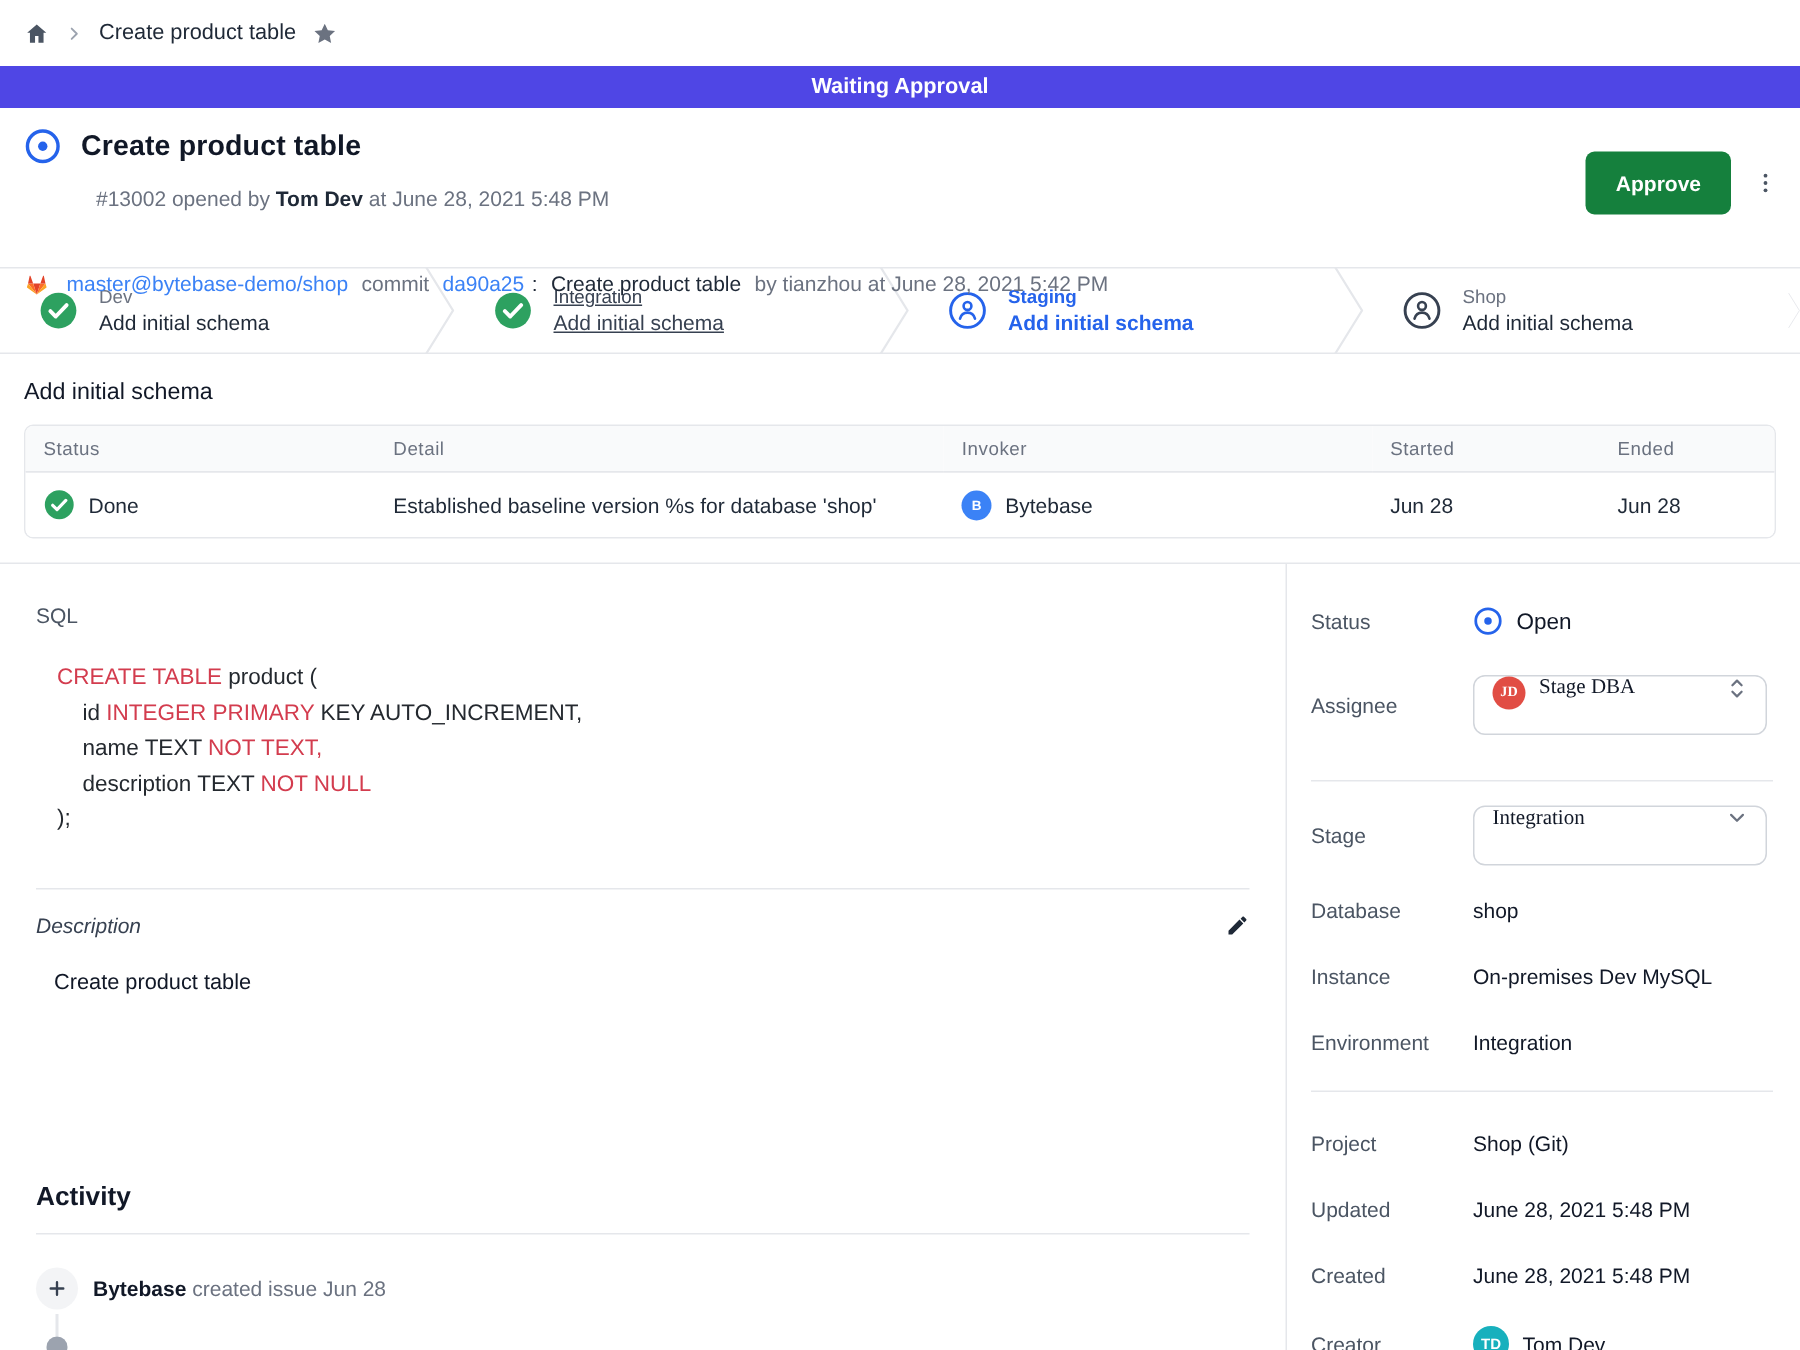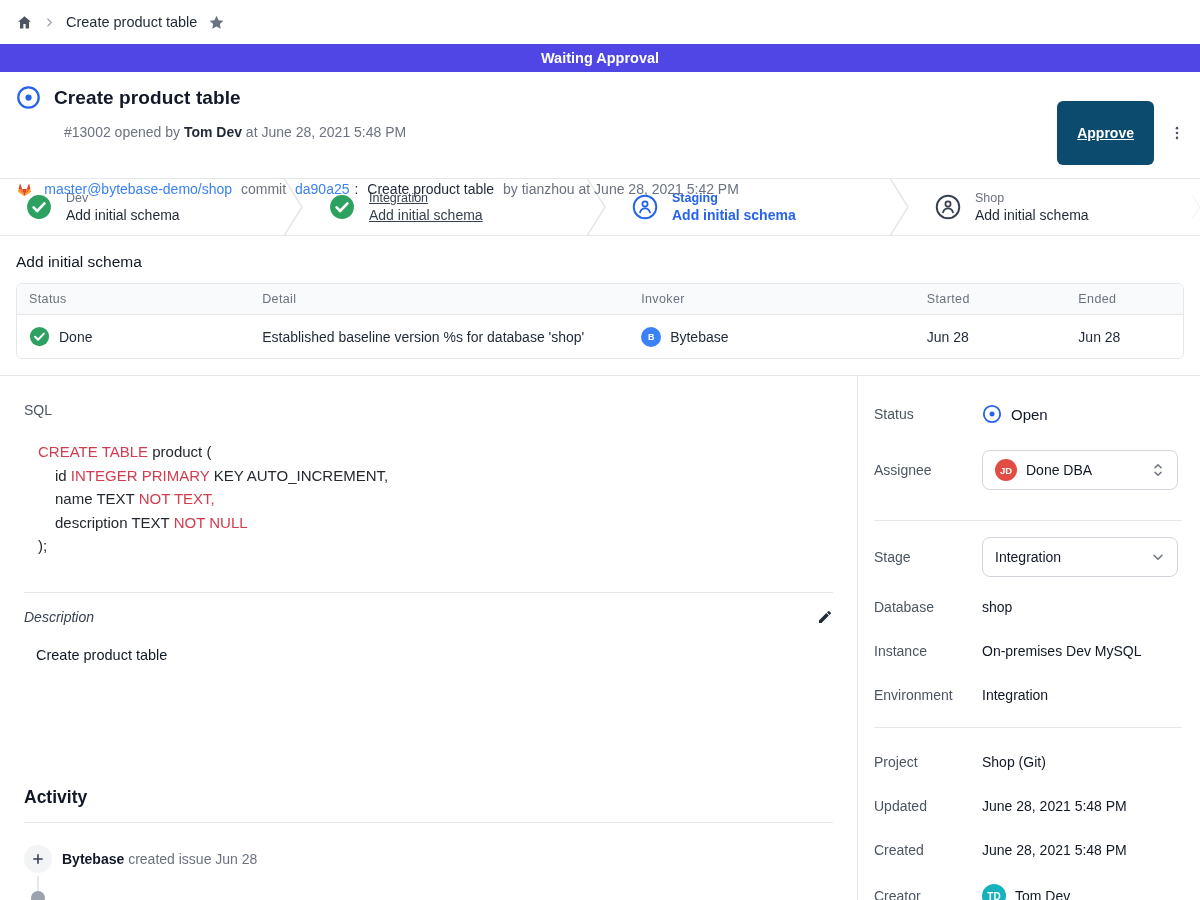--- a/index.html
+++ b/index.html
@@ -19,22 +19,22 @@
 
   
   .banner { height:28px; background:#4f46e5; color:#fff; display:flex; align-items:center; justify-content:center;
     font-size:14.5px; font-weight:600; }
 
   
   .header { position:relative; height:106px; padding:13px 16px 0 16px; }
   .header-top { display:flex; align-items:center; gap:13px; }
   .page-title { margin:0; font-size:19px; font-weight:700; color:#111827; letter-spacing:.1px; }
   .header-actions { position:absolute; right:14px; top:29px; display:flex; align-items:center; gap:14px; }
-  .approve-btn { background:#0c4a6e; color:#fff; border:none; border-radius:6px; padding:24px 20px;
-    font-size:14px; font-weight:600; cursor:pointer; font-family:inherit;text-decoration:underline; }
+  .approve-btn { background:#15803d; color:#fff; border:none; border-radius:6px; padding:13px 20px;
+    font-size:14px; font-weight:600; cursor:pointer; font-family:inherit; }
   .meta-line { margin-top:14px; font-size:14px; color:#6b7280; white-space:pre-wrap;margin-left:48px; }
   .meta-line .dark { color:#1f2937; font-weight:600; }
   .commit-line { margin-top:9px; font-size:14px; color:#6b7280; display:flex; align-items:center; gap:5px; white-space:pre-wrap; }
   .commit-line .link { color:#3b82f6; cursor:pointer; }
   .commit-line .darktext { color:#1f2937; }
 
   
   .stagebar { display:flex; align-items:stretch; height:58px; border-top:1px solid #e5e7eb; border-bottom:1px solid #e5e7eb; }
   .stage { flex:1 1 0; display:flex; align-items:center; gap:14px; padding-left:26px; cursor:pointer; min-width:0; }
   .stage-text { display:flex; flex-direction:column; gap:2px; }
@@ -83,21 +83,21 @@
   .timeline-text { font-size:14px; color:#6b7280; white-space:pre-wrap; }
   .timeline-text .actor { color:#111827; font-weight:700; }
   .timeline-tail { margin-left:13px; margin-top:3px; height:15px; border-left:2px solid #e5e7eb; width:0; }
   .timeline-next { margin-left:7px; width:14px; height:14px; border-radius:50%; background:#9ca3af; }
 
   
   .side-row { display:flex; align-items:center; }
   .side-label { flex:0 0 108px; font-size:14px; color:#4b5563; }
   .side-value { font-size:14px; color:#111827; display:flex; align-items:center; gap:9px; min-width:0; }
   .select-box { width:196px; height:40px; border:1px solid #d1d5db; border-radius:8px; background:#fff;
-    display:flex; align-items:center; gap:9px; padding:0 12px; cursor:pointer; font-size:14px; color:#111827; }
+    display:flex; gap:9px; padding:0 12px; cursor:pointer; font-size:14px; color:#111827;font-family:Liberation Serif, serif; }
   .select-box .spacer { margin-left:auto; }
   .side-rule { border:none; border-top:1px solid #e5e7eb; margin:0 0 0 0; }
 
   .mb26{margin-bottom:26px;} .mb30{margin-bottom:30px;} .mb22{margin-bottom:22px;}
   .mb28{margin-bottom:28px;} .mb24{margin-bottom:24px;} .mb16{margin-bottom:16px;}
   .open-text { font-size:15px; }
 </style>
 </head>
 <body>
 
@@ -338,21 +338,21 @@
             </svg>
         </span>
         <span class="open-text">Open</span>
       </span>
     </div>
 
     <div class="side-row mb30">
       <span class="side-label">Assignee</span>
       <div class="select-box">
         <span class="avatar red" style="width:22px;height:22px;font-size:9.5px;">JD</span>
-        <span>Done DBA</span>
+        <span>Stage DBA</span>
         <span class="spacer">
           <svg width="14" height="16" viewBox="0 0 16 18" fill="none" stroke="#6b7280" stroke-width="1.7" stroke-linecap="round" stroke-linejoin="round">
               <path d="M4.5 6.5L8 3l3.5 3.5M4.5 11.5L8 15l3.5-3.5"></path>
             </svg>
         </span>
       </div>
     </div>
 
     <hr class="side-rule mb16">
 

